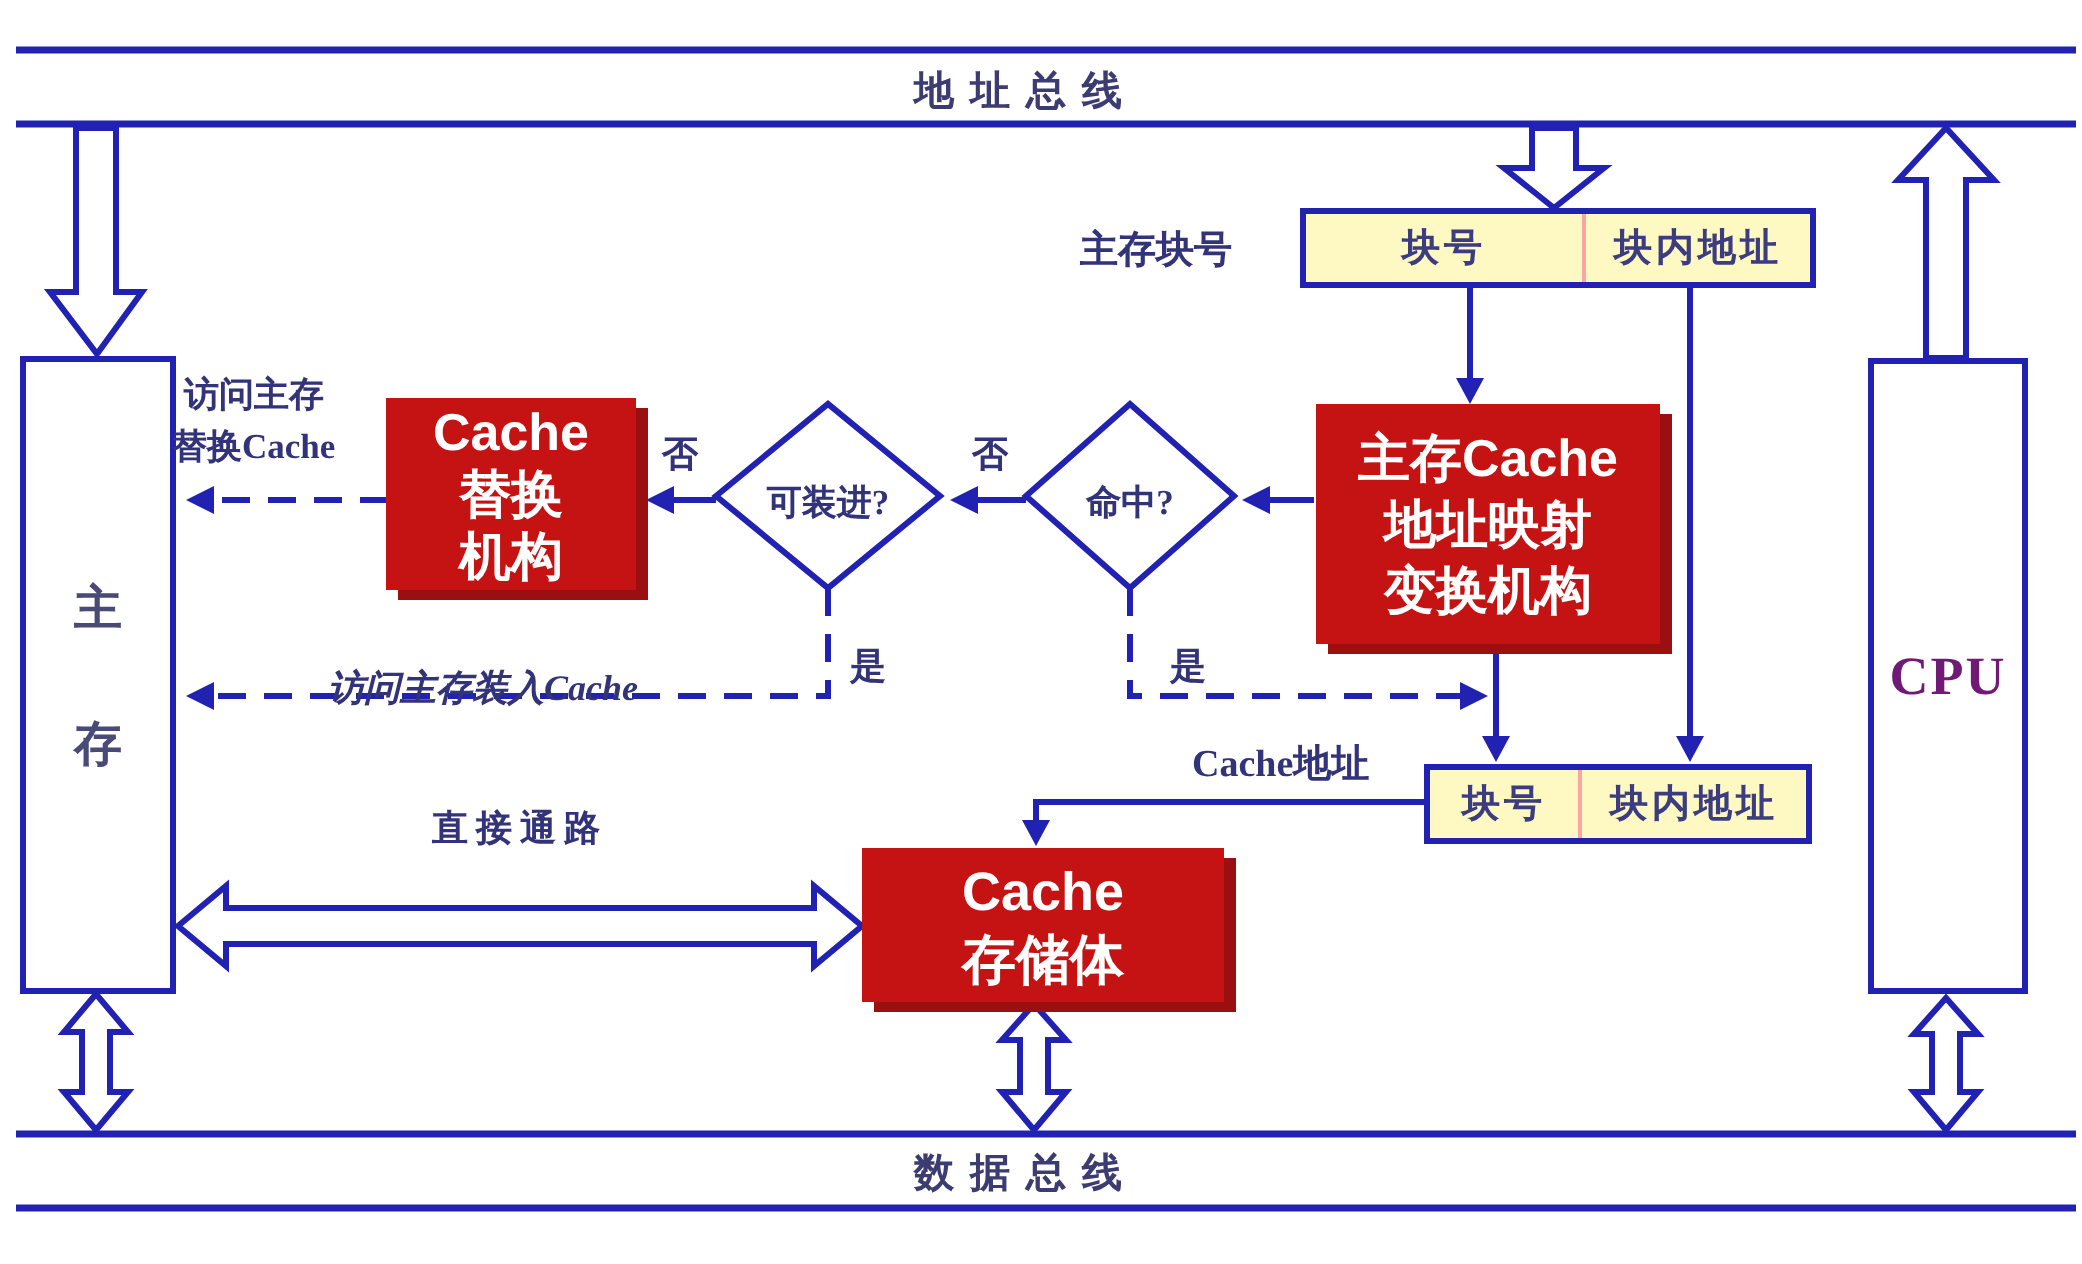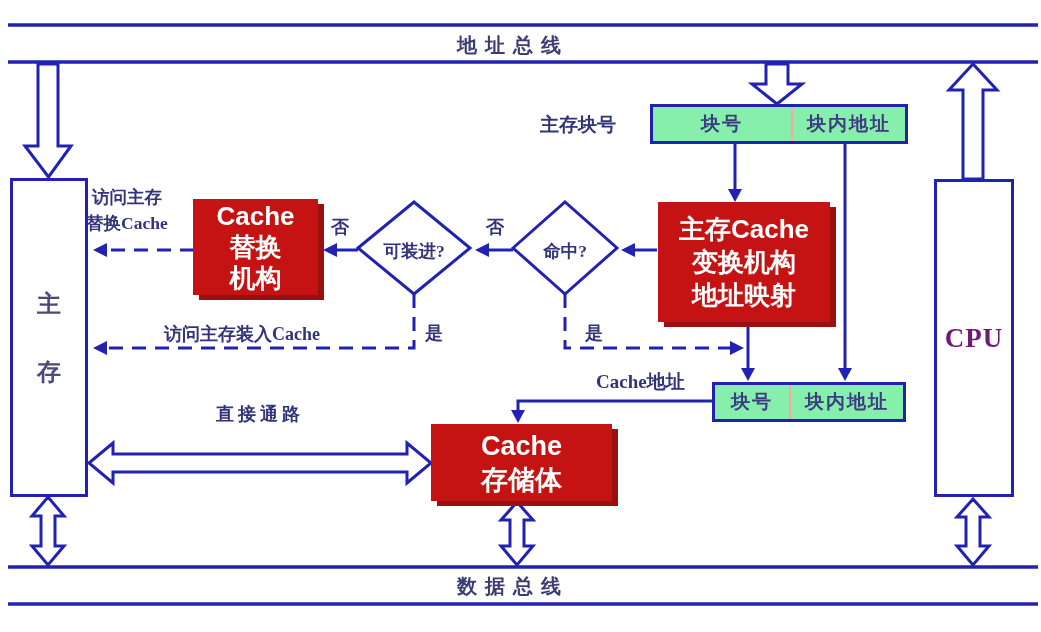--- a/index.html
+++ b/index.html
@@ -20,21 +20,21 @@
     font-size:27px;font-weight:bold;letter-spacing:1px;}
   .redbox{
     position:absolute;box-sizing:border-box;background:#c51212;color:#ffffff;
     box-shadow:6px 5px 0 #9a0f0f;display:flex;flex-direction:column;
     justify-content:center;text-align:center;font-family:"Liberation Sans", sans-serif;
     font-weight:700;
   }
   .redbox .rl{display:block;}
   .register{
     position:absolute;box-sizing:border-box;display:flex;border:3px solid #2222b2;
-    background:#86efac;color:#3c3c80;font-size:19px;font-weight:bold;
+    background:#fef9c3;color:#3c3c80;font-size:19px;font-weight:bold;
   }
   .register .cell{display:flex;align-items:center;justify-content:center;letter-spacing:2px;
     box-sizing:border-box;}
   .register .cell + .cell{border-left:2px solid #fca5a5;}
   .dlabel{position:absolute;text-align:center;color:#33337a;font-weight:bold;font-size:17.5px;}
 </style>
 </head>
 <body>
 
 <div id="canvas">
@@ -100,22 +100,22 @@
   </div>
 
   <div class="redbox" style="left:193px;top:199px;width:125px;height:96px;font-size:26px;line-height:31px;">
     <span class="rl">Cache</span>
     <span class="rl">替换</span>
     <span class="rl">机构</span>
   </div>
 
   <div class="redbox" style="left:658px;top:202px;width:172px;height:120px;font-size:26px;line-height:33px;">
     <span class="rl">主存Cache</span>
+    <span class="rl">地址映射</span>
     <span class="rl">变换机构</span>
-    <span class="rl">地址映射</span>
   </div>
 
   <div class="redbox" style="left:431px;top:424px;width:181px;height:77px;font-size:27px;line-height:34px;">
     <span class="rl">Cache</span>
     <span class="rl">存储体</span>
   </div>
 
   <div class="lbl" style="left:540px;top:112px;font-size:19px;">主存块号</div>
   <div class="register" style="left:650px;top:104px;height:40px;">
     <div class="cell" style="width:138px;">块号</div>
@@ -126,20 +126,20 @@
   <div class="register" style="left:712px;top:382px;height:40px;">
     <div class="cell" style="width:74px;">块号</div>
     <div class="cell" style="width:114px;">块内地址</div>
   </div>
 
   <div class="dlabel" style="left:364px;top:239px;width:100px;">可装进?</div>
   <div class="dlabel" style="left:515px;top:239px;width:100px;">命中?</div>
 
   <div class="lbl" style="left:92px;top:185px;font-size:17.5px;">访问主存</div>
   <div class="lbl" style="left:86px;top:211px;font-size:17.5px;">替换Cache</div>
-  <div class="lbl" style="left:164px;top:322px;font-size:18px;">访问主存装入Cache</div>
+  <div class="lbl" style="left:164px;top:332px;font-size:18px;font-style:italic;">访问主存装入Cache</div>
   <div class="lbl" style="left:216px;top:402px;font-size:18px;letter-spacing:4px;">直接通路</div>
   <div class="lbl" style="left:331px;top:215px;font-size:18px;">否</div>
   <div class="lbl" style="left:486px;top:215px;font-size:18px;">否</div>
   <div class="lbl" style="left:425px;top:321px;font-size:18px;">是</div>
   <div class="lbl" style="left:585px;top:321px;font-size:18px;">是</div>
 
 </div>
 
 </body></html>

